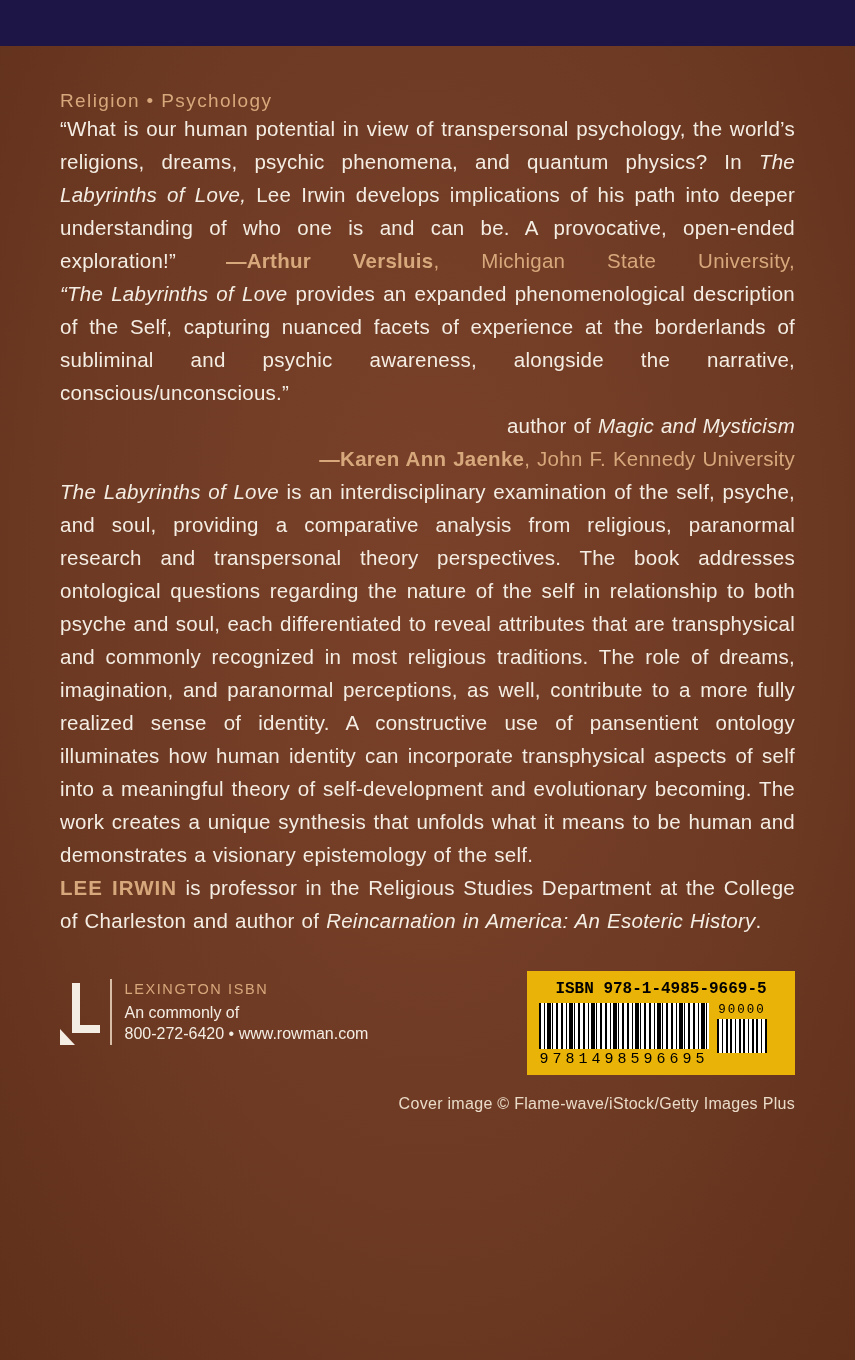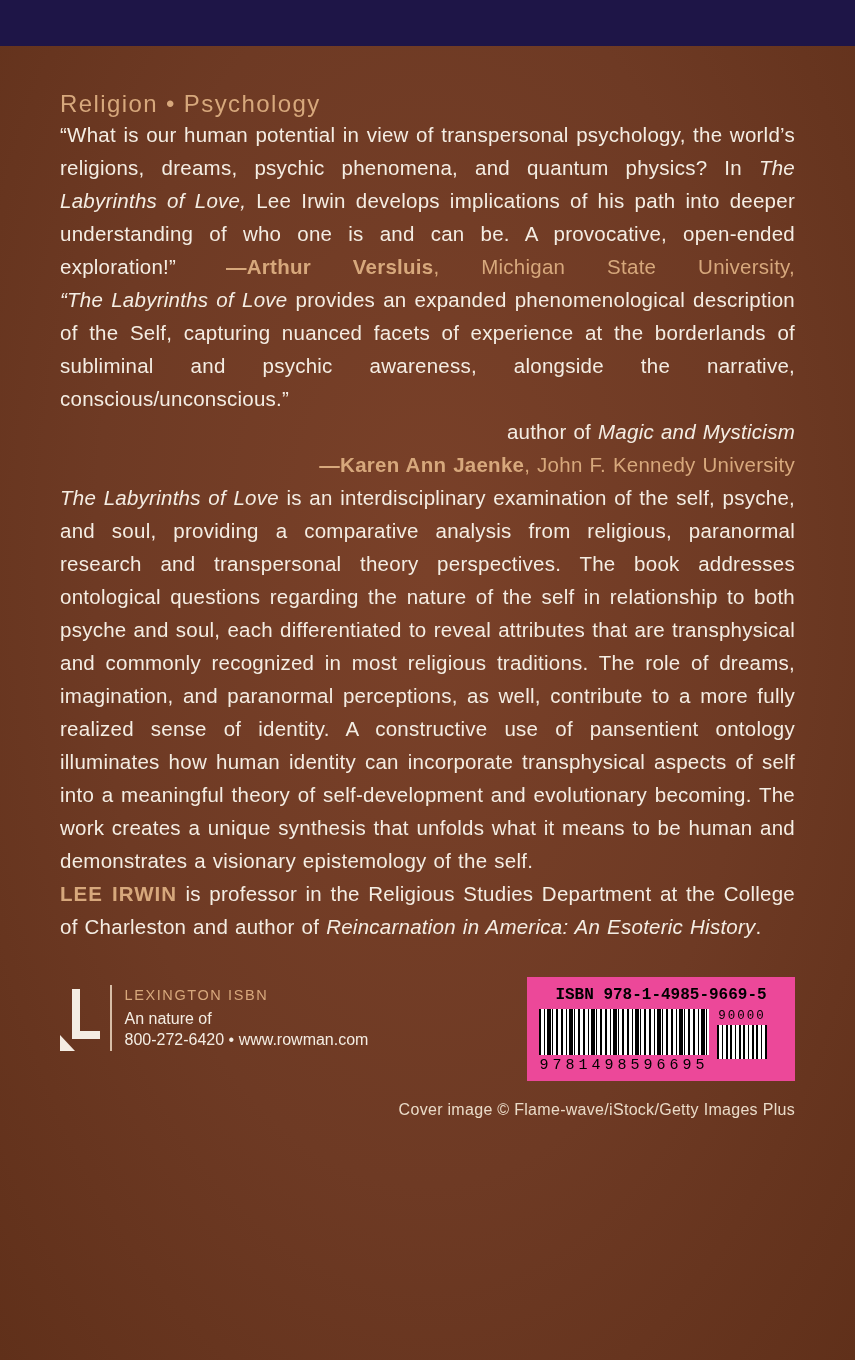--- a/index.html
+++ b/index.html
@@ -22,21 +22,21 @@
     height: 46px;
     width: 100%;
     background: var(--top-band);
   }
   .content {
     padding: 0 60px;
   }
   .category {
     margin-top: 44px;
     color: var(--accent-tan);
-    font-size: 24px;
+    font-size: 19px;
     letter-spacing: 1.4px;
   }
   p.para {
     margin: 0;
     font-size: 20.5px;
     line-height: 33px;
     letter-spacing: 0.25px;
     word-spacing: 1px;
     text-align: justify;
     color: var(--text-white);
@@ -81,21 +81,21 @@
     letter-spacing: 1.6px;
     margin-bottom: 5px;
   }
   .pub-line {
     font-size: 16px;
     line-height: 21px;
     color: var(--text-white);
   }
   .barcode-box {
     width: 268px;
-    background: #ec4899;
+    background: #eab308;
     color: #000;
     padding: 9px 12px 7px 12px;
   }
   .isbn {
     font-family: "Liberation Mono", monospace;
     font-weight: 700;
     font-size: 16px;
     text-align: center;
     white-space: nowrap;
   }
@@ -183,21 +183,21 @@
       <div class="publisher">
         <div class="logo">
           <svg width="42" height="62" viewBox="0 0 42 62" xmlns="http://www.w3.org/2000/svg" aria-hidden="true">
             <polygon points="12,0 20,0 20,42 40,42 40,50 12,50" fill="#f4ede3"></polygon>
             <polygon points="0,62 15,62 0,46" fill="#f4ede3"></polygon>
           </svg>
         </div>
         <div class="divider"></div>
         <div class="publisher-text">
           <div class="pub-name">LEXINGTON ISBN</div>
-          <div class="pub-line">An nature of</div>
+          <div class="pub-line">An commonly of</div>
           <div class="pub-line">800-272-6420 • www.rowman.com</div>
         </div>
       </div>
 
       <div class="barcode-box">
         <div class="isbn">ISBN 978-1-4985-9669-5</div>
         <div class="bars-row">
           <div class="main-col">
             <div class="main-bars"></div>
             <div class="main-digits">9781498596695</div>

